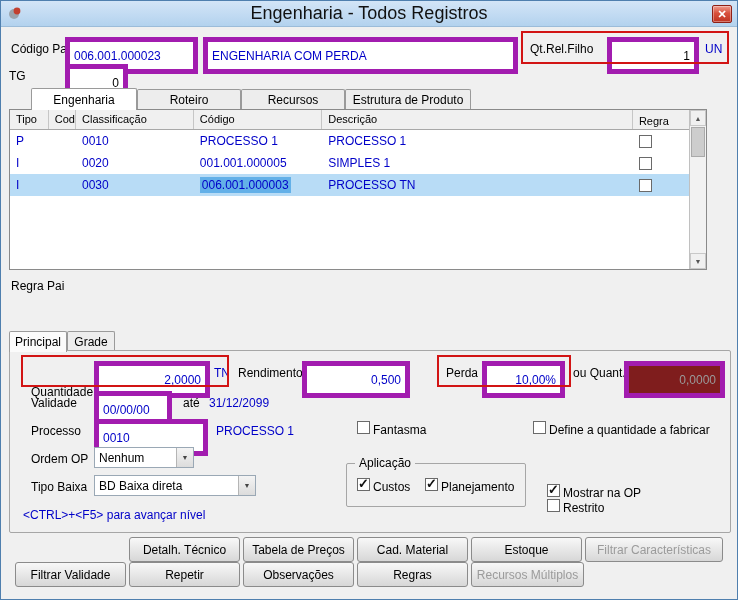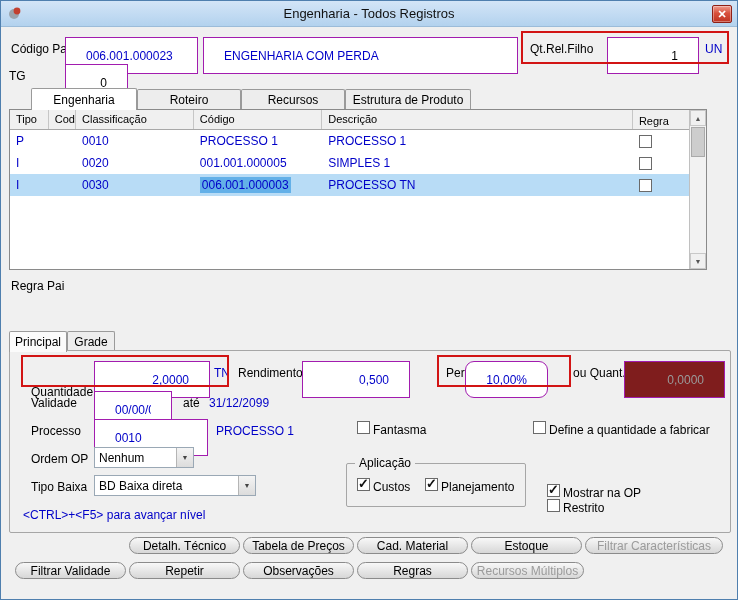--- a/index.html
+++ b/index.html
@@ -1,27 +1,27 @@
 <!DOCTYPE html>
 <html><head>
 <meta charset="utf-8">
 <style>
   *{box-sizing:border-box;margin:0;padding:0}
   body{font-family:"Liberation Sans",sans-serif;background:#ffffff}
   .window{position:relative;width:738px;height:600px;background:#f0f0f0;border:1px solid #4f7fae;font-size:12px;color:#000;overflow:hidden}
 
   
   .titlebar{position:absolute;left:0;top:0;right:0;height:26px;background:linear-gradient(#d3e5f7,#b3d2ee);border-bottom:1px solid #9cbcd9;display:flex;align-items:center;justify-content:center}
-  .title{font-size:13px;color:#111}
+  .title{font-size:18px;color:#111}
   .app-icon{position:absolute;left:6px;top:5px;width:15px;height:15px}
   .close-btn{position:absolute;right:5px;top:4px;width:20px;height:18px;background:linear-gradient(#ef9d8f,#d8503c 45%,#bf3322);border:1px solid #8f2016;border-radius:2px;color:#fff;font-size:11px;font-weight:bold;display:flex;align-items:center;justify-content:center;box-shadow:inset 0 0 0 1px rgba(255,255,255,.35);cursor:pointer}
 
   .lbl{position:absolute;color:#000;white-space:nowrap}
   .blue{color:#0000c8}
-  .txt{position:absolute;height:37px;border:1px solid #a21caf;background:#fff;font:12px "Liberation Sans",sans-serif;color:#0000c8;padding:0 20px}
+  .txt{position:absolute;height:37px;border:5px solid #a21caf;background:#fff;font:12px "Liberation Sans",sans-serif;color:#0000c8;padding:0 4px}
   .txt.right{text-align:right}
   .txt.disabled{background:#7f1d1d;color:#9a9a9a}
   .redbox{position:absolute;border:2px solid #d21414;pointer-events:none;z-index:5}
 
   
   .tab{position:absolute;top:88px;height:21px;background:#ededed;border:1px solid #9a9a9a;border-bottom:none;display:flex;align-items:center;justify-content:center;border-radius:2px 2px 0 0;cursor:pointer;z-index:1}
   .tab.active{background:#ffffff;top:87px;height:22px;z-index:3}
 
   
   .grid{position:absolute;left:8px;top:108px;width:698px;height:161px;background:#fff;border:1px solid #8a8a8a;z-index:2}
@@ -47,21 +47,21 @@
   input[type=checkbox]{appearance:none;-webkit-appearance:none;width:13px;height:13px;border:1px solid #6a6a6a;background:#fff;position:absolute;cursor:pointer}
   input[type=checkbox]:checked::after{content:"✓";position:absolute;left:0;top:-3px;font-size:13px;font-weight:bold;color:#111}
   .grow input[type=checkbox]{position:static}
 
   
   .combo{position:absolute;height:21px;border:1px solid #9aa8b5;background:#fff;display:flex;align-items:center;cursor:pointer}
   .combo .ctext{flex:1;padding-left:4px;font-size:12px;white-space:nowrap;overflow:hidden}
   .combo .carrow{width:17px;height:100%;background:linear-gradient(#f4f4f4,#dcdcdc);border-left:1px solid #b5b5b5;display:flex;align-items:center;justify-content:center;font-size:7px;color:#444}
 
   
-  .btn{position:absolute;height:17px;background:linear-gradient(#f8f8f8,#e4e4e4 60%,#d7d7d7);border:1px solid #8b8b8b;border-radius:9px;font:12px "Liberation Sans",sans-serif;display:flex;align-items:center;justify-content:center;color:#000;cursor:pointer;white-space:nowrap}
+  .btn{position:absolute;height:25px;background:linear-gradient(#f8f8f8,#e4e4e4 60%,#d7d7d7);border:1px solid #8b8b8b;border-radius:3px;font:12px "Liberation Sans",sans-serif;display:flex;align-items:center;justify-content:center;color:#000;cursor:pointer;white-space:nowrap}
   .btn.disabled{color:#9b9b9b;cursor:default}
   .hint{position:absolute;color:#0000c8}
 </style>
 </head>
 <body>
 
 <div class="window">
 
   <div class="titlebar">
     <span class="app-icon">
@@ -148,21 +148,21 @@
   <div class="redbox" style="left:20px;top:354px;width:208px;height:32px"></div>
   <span class="lbl" style="left:30px;top:384px">Quantidade</span>
   <input class="txt right" style="left: 93px; top: 360px; width: 116px;" value="2,0000">
   <span class="lbl blue" style="left:213px;top:365px">TN</span>
 
   <span class="lbl" style="left:237px;top:365px">Rendimento</span>
   <input class="txt right" style="left: 301px; top: 360px; width: 108px;" value="0,500">
 
   <div class="redbox" style="left:436px;top:354px;width:134px;height:32px"></div>
   <span class="lbl" style="left:445px;top:365px">Perda</span>
-  <input class="txt right" style="left: 464px; top: 360px; width: 83px; border-radius: 9px;" value="10,00%">
+  <input class="txt right" style="left: 481px; top: 360px; width: 83px;" value="10,00%">
 
   <span class="lbl" style="left:572px;top:365px">ou Quant.</span>
   <input class="txt right disabled" style="left: 623px; top: 360px; width: 101px;" value="0,0000">
 
   <span class="lbl" style="left:30px;top:395px">Validade</span>
   <input class="txt" style="left: 93px; top: 390px; width: 78px;" value="00/00/00">
   <span class="lbl" style="left:182px;top:395px">até</span>
   <span class="lbl blue" style="left:208px;top:395px">31/12/2099</span>
 
   <span class="lbl" style="left:30px;top:423px">Processo</span>

